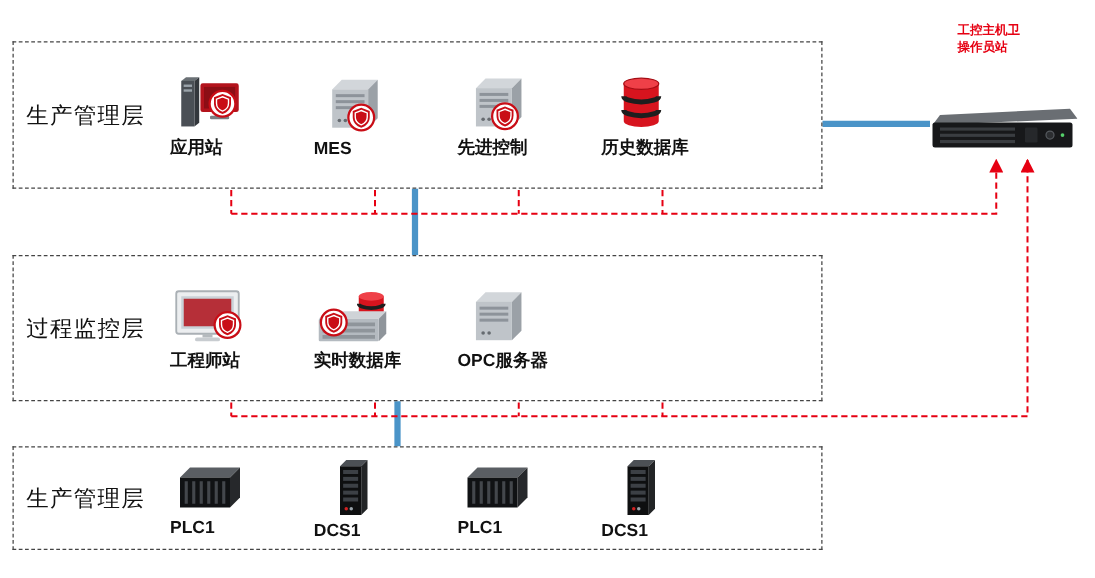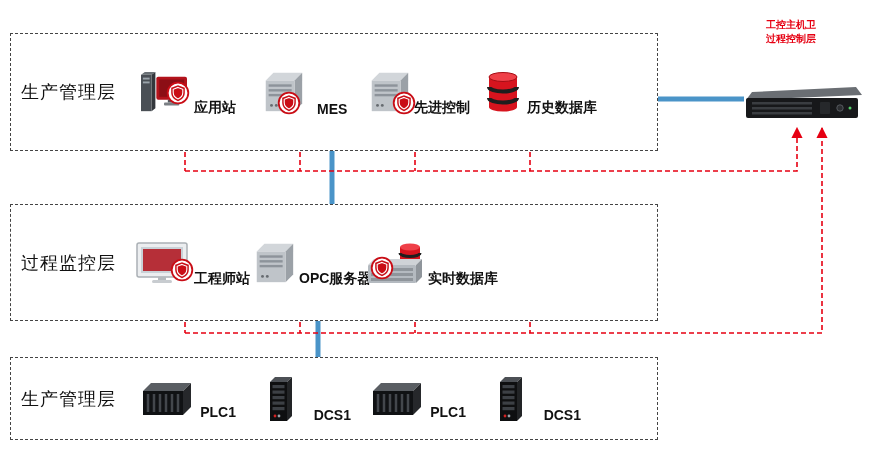--- a/index.html
+++ b/index.html
@@ -34,22 +34,22 @@
     letter-spacing:1px;
     white-space:nowrap;
   }
   .layer-items{
     position:absolute;
     left:125px;top:0;bottom:0;
     display:flex;align-items:center;gap:15px;
   }
   .item{
     width:100px;
-    display:flex;flex-direction:row;
-    align-items:flex-end;gap:2px;
+    display:flex;flex-direction:column;
+    align-items:flex-start;gap:2px;
   }
   .item-icon{
     position:relative;
     width:64px;height:50px;
     display:flex;align-items:center;justify-content:center;
   }
   .shield24{position:absolute;width:24px;height:24px;}
   .item-label{
     font-size:14px;font-weight:bold;
     color:var(--text-dark);
@@ -245,36 +245,36 @@
               <use href="#sym-monitor"></use>
             </svg>
           <svg class="shield24" style="left:34px;top:20px">
               <use href="#sym-shield"></use>
             </svg>
         </div>
         <div class="item-label">工程师站</div>
       </div>
       <div class="item">
         <div class="item-icon">
+          <svg width="60" height="48">
+              <use href="#sym-rack-db"></use>
+            </svg>
+          <svg class="shield24" style="left:4px;top:18px">
+              <use href="#sym-shield"></use>
+            </svg>
+        </div>
+        <div class="item-label">实时数据库</div>
+      </div>
+      <div class="item">
+        <div class="item-icon">
           <svg width="46" height="46">
               <use href="#sym-server3d"></use>
             </svg>
         </div>
         <div class="item-label">OPC服务器</div>
-      </div>
-      <div class="item">
-        <div class="item-icon">
-          <svg width="60" height="48">
-              <use href="#sym-rack-db"></use>
-            </svg>
-          <svg class="shield24" style="left:4px;top:18px">
-              <use href="#sym-shield"></use>
-            </svg>
-        </div>
-        <div class="item-label">实时数据库</div>
       </div>
     </div>
   </div>
 
   <div class="layer" style="top:357px;height:83px">
     <div class="layer-title">生产管理层</div>
     <div class="layer-items">
       <div class="item">
         <div class="item-icon" style="height:42px">
           <svg width="56" height="40">
@@ -305,21 +305,21 @@
               <use href="#sym-dcs"></use>
             </svg>
         </div>
         <div class="item-label">DCS1</div>
       </div>
     </div>
   </div>
 
   <div class="guard-title">
     <span>工控主机卫</span>
-    <span>过程控制层</span>
+    <span>操作员站</span>
   </div>
   <div class="guard-server">
     <svg width="120" height="40">
         <use href="#sym-rackserver"></use>
       </svg>
   </div>
 
 </div>
 
 </body></html>

